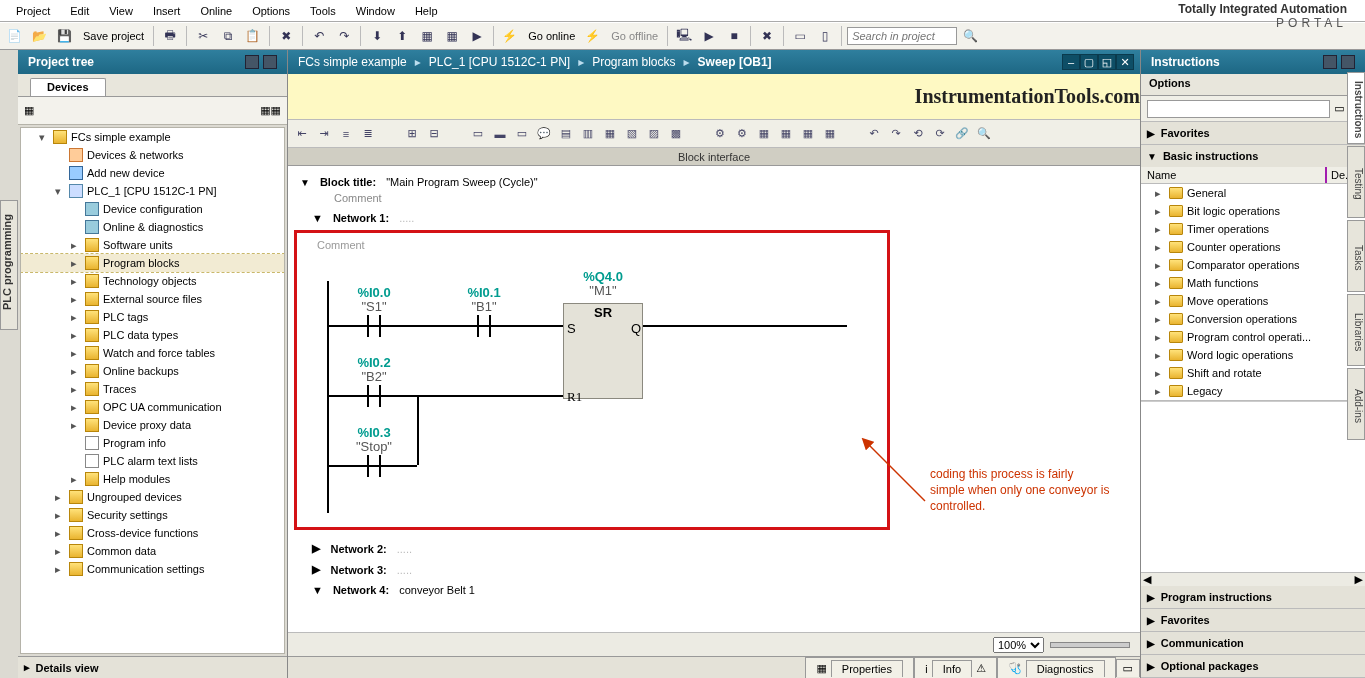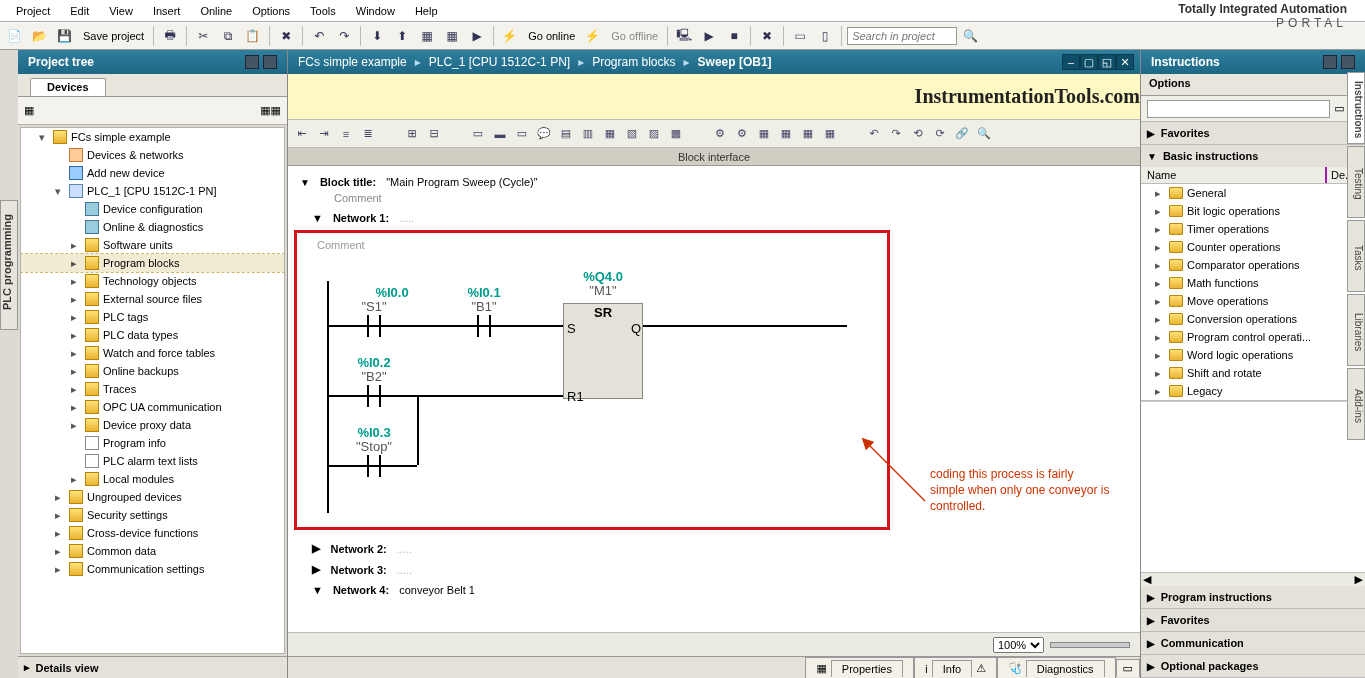--- a/index.html
+++ b/index.html
@@ -277,21 +277,21 @@
             <span>Program info</span>
           </li>
           <li class="lvl3">
             <span class="arrow"></span>
             <span class="ico i-doc"></span>
             <span>PLC alarm text lists</span>
           </li>
           <li class="lvl3">
             <span class="arrow">▸</span>
             <span class="ico i-folder"></span>
-            <span>Local modules</span>
+            <span>Help modules</span>
           </li>
           <li class="lvl2">
             <span class="arrow">▸</span>
             <span class="ico i-folder"></span>
             <span>Ungrouped devices</span>
           </li>
           <li class="lvl2">
             <span class="arrow">▸</span>
             <span class="ico i-folder"></span>
             <span>Security settings</span>
@@ -389,32 +389,32 @@
       </div>
 
       <div class="ladder-wrap">
         <div class="comment">Comment</div>
         <div class="rail"></div>
 
         <div class="rung" style="left:30px;top:92px;width:236px;"></div>
         <div class="rung" style="left:280px;top:92px;width:270px;"></div>
         <div class="contact" style="left:70px;top:82px;"></div>
         <div class="contact" style="left:180px;top:82px;"></div>
-        <div class="lbl addr" style="left:68px;top:52px;width:54px;">%I0.0</div>
+        <div class="lbl addr" style="left:50px;top:52px;width:54px;">%I0.0</div>
         <div class="lbl sym" style="left:50px;top:66px;width:54px;">"S1"</div>
         <div class="lbl addr" style="left:160px;top:52px;width:54px;">%I0.1</div>
         <div class="lbl sym" style="left:160px;top:66px;width:54px;">"B1"</div>
 
         <div class="coilbox" style="left:266px;top:70px;"></div>
         <div class="lbl addr" style="left:268px;top:36px;width:76px;">%Q4.0</div>
         <div class="lbl sym" style="left:268px;top:50px;width:76px;">"M1"</div>
         <div class="lbl" style="left:268px;top:72px;width:76px;font-weight:bold;">SR</div>
         <div class="lbl" style="left:270px;top:88px;">S</div>
         <div class="lbl" style="left:334px;top:88px;">Q</div>
-        <div class="lbl" style="left:270px;top:156px;">R1</div>
+        <div class="lbl" style="left:270px;top:156px;font-family:Liberation Serif, serif;">R1</div>
 
         <div class="rung" style="left:30px;top:162px;width:90px;"></div>
         <div class="rung" style="left:120px;top:162px;width:146px;"></div>
         <div style="position:absolute;left:120px;top:162px;width:2px;height:70px;background:#000;"></div>
         <div class="contact" style="left:70px;top:152px;"></div>
         <div class="lbl addr" style="left:50px;top:122px;width:54px;">%I0.2</div>
         <div class="lbl sym" style="left:50px;top:136px;width:54px;">"B2"</div>
 
         <div class="rung" style="left:30px;top:232px;width:90px;"></div>
         <div class="contact" style="left:70px;top:222px;"></div>

